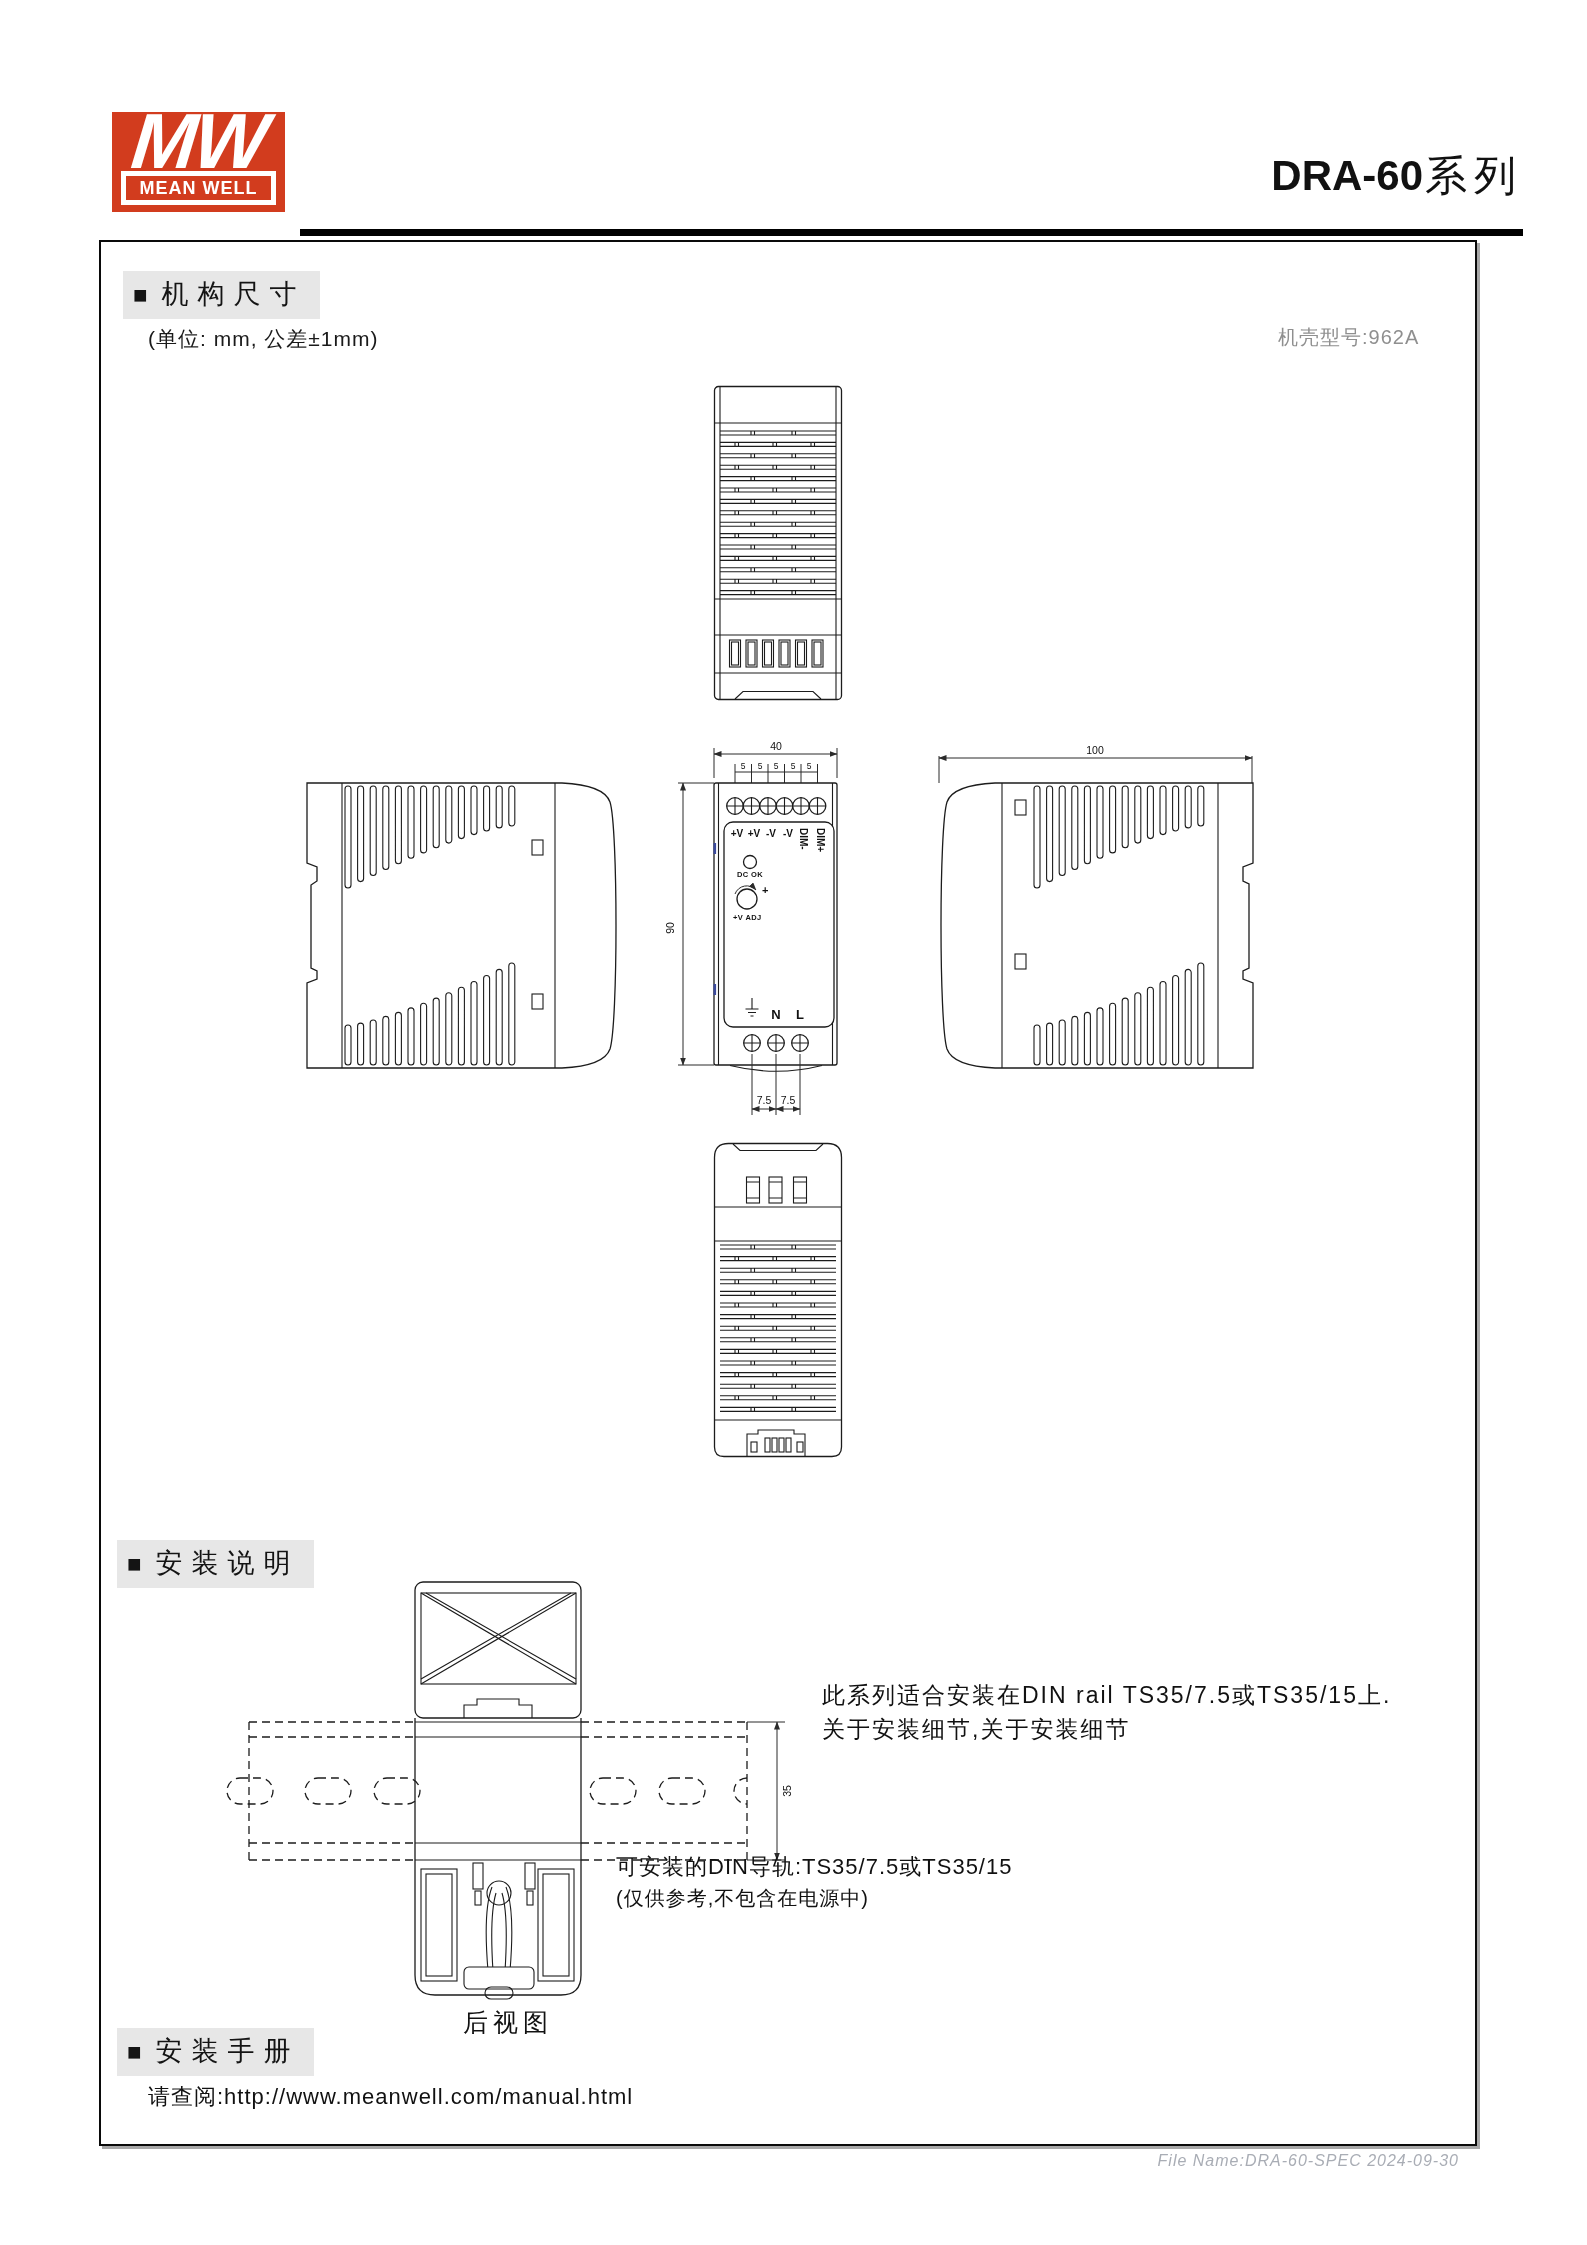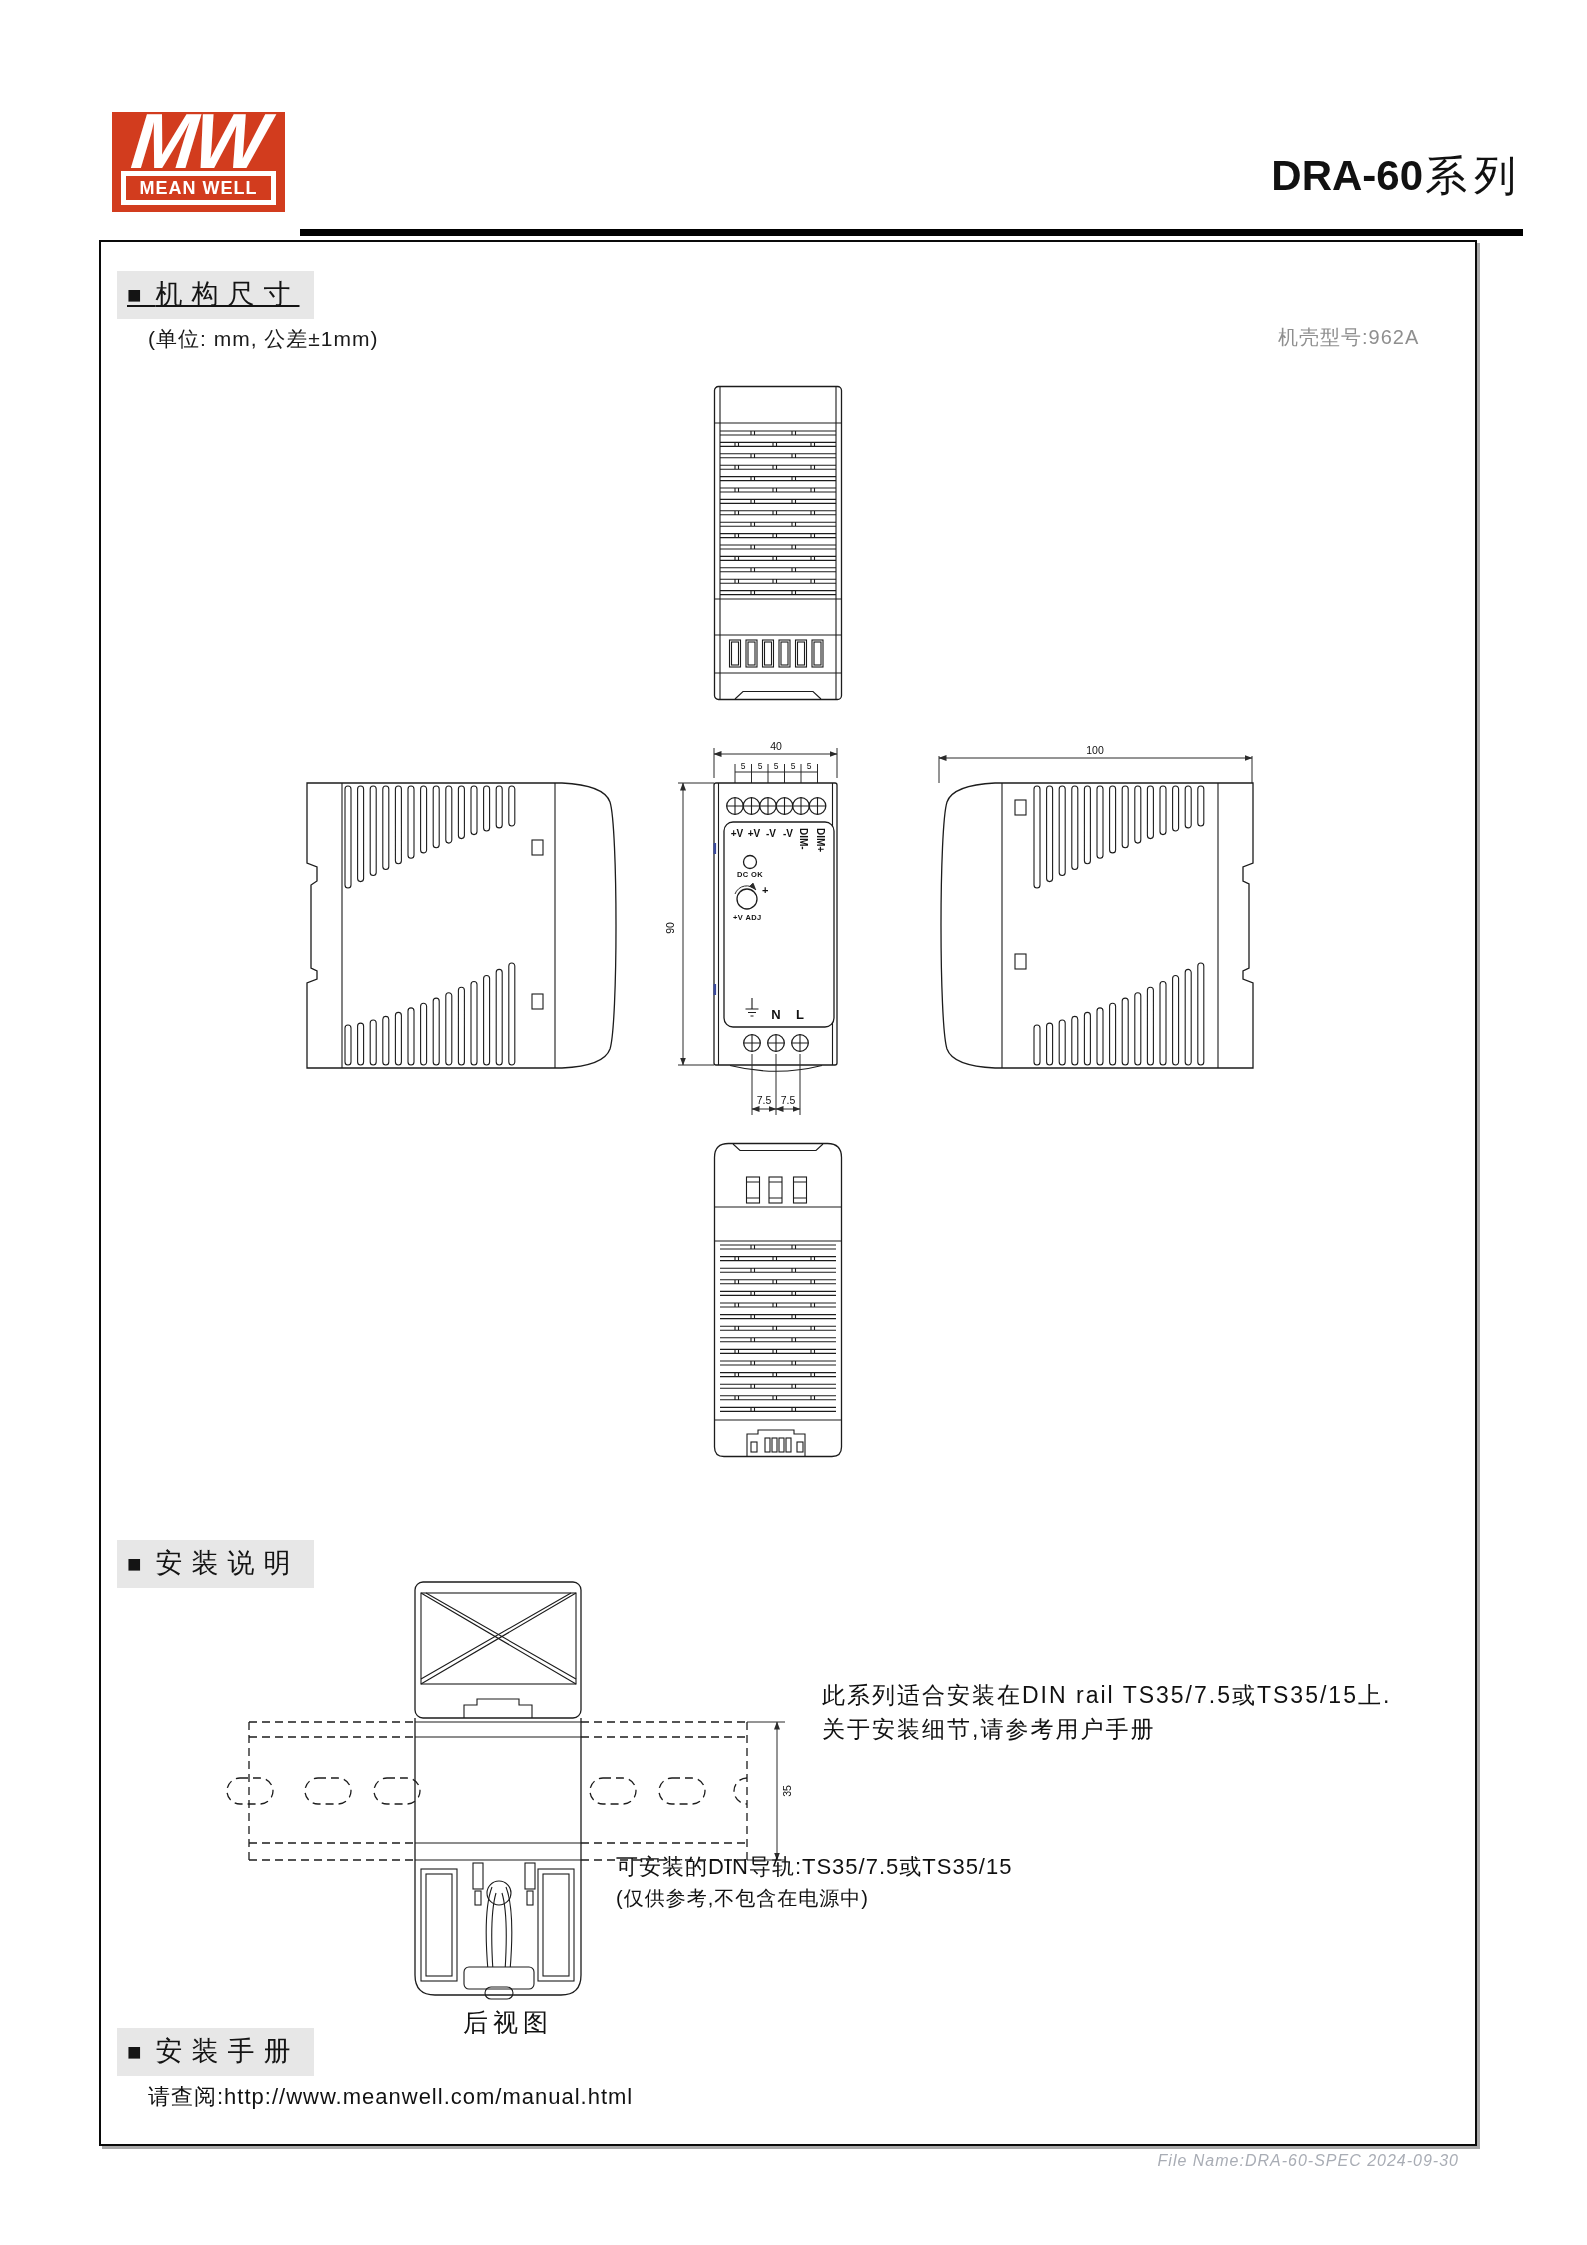--- a/index.html
+++ b/index.html
@@ -57,21 +57,21 @@
     <div class="logo-mw">MW</div>
     <div class="logo-brand">MEAN WELL</div>
   </div>
   <div class="abs series">
     <b>DRA-60</b><span class="sfx">系列</span>
   </div>
   <div class="abs title-rule"></div>
 
   <div class="abs content-box"></div>
 
-  <div class="abs sec-head" style="left:117px;top:271px;text-decoration:underline;">
+  <div class="abs sec-head" style="left:123px;top:271px;">
     <span class="blt">■</span><span>机构尺寸</span>
   </div>
   <div class="abs note" style="left:148px;top:325px;">(单位: mm, 公差±1mm)</div>
   <div class="abs gray-note" style="left:1278px;top:324px;">机壳型号:962A</div>
 
   <svg class="abs" style="left:713px;top:385px;" width="130" height="316" viewBox="0 0 130 316">
     <rect class="ln fw" x="1.5" y="1.5" width="127" height="313" rx="4"></rect>
     <path class="lt" d="M7 2V314M123 2V314M2 38H128M2 214H128M2 250H128M2 288H128"></path>
     <path class="lt" id="tv-slats" d="M7 46H123M7 50H123M38 46V50M41.5 46V50M79 46V50M82.5 46V50M7 57.4H123M7 61.4H123M22 57.4V61.4M25.5 57.4V61.4M60 57.4V61.4M63.5 57.4V61.4M98 57.4V61.4M101.5 57.4V61.4M7 68.8H123M7 72.8H123M38 68.8V72.8M41.5 68.8V72.8M79 68.8V72.8M82.5 68.8V72.8M7 80.2H123M7 84.2H123M22 80.2V84.2M25.5 80.2V84.2M60 80.2V84.2M63.5 80.2V84.2M98 80.2V84.2M101.5 80.2V84.2M7 91.6H123M7 95.6H123M38 91.6V95.6M41.5 91.6V95.6M79 91.6V95.6M82.5 91.6V95.6M7 103H123M7 107H123M22 103V107M25.5 103V107M60 103V107M63.5 103V107M98 103V107M101.5 103V107M7 114.4H123M7 118.4H123M38 114.4V118.4M41.5 114.4V118.4M79 114.4V118.4M82.5 114.4V118.4M7 125.8H123M7 129.8H123M22 125.8V129.8M25.5 125.8V129.8M60 125.8V129.8M63.5 125.8V129.8M98 125.8V129.8M101.5 125.8V129.8M7 137.2H123M7 141.2H123M38 137.2V141.2M41.5 137.2V141.2M79 137.2V141.2M82.5 137.2V141.2M7 148.6H123M7 152.6H123M22 148.6V152.6M25.5 148.6V152.6M60 148.6V152.6M63.5 148.6V152.6M98 148.6V152.6M101.5 148.6V152.6M7 160H123M7 164H123M38 160V164M41.5 160V164M79 160V164M82.5 160V164M7 171.4H123M7 175.4H123M22 171.4V175.4M25.5 171.4V175.4M60 171.4V175.4M63.5 171.4V175.4M98 171.4V175.4M101.5 171.4V175.4M7 182.8H123M7 186.8H123M38 182.8V186.8M41.5 182.8V186.8M79 182.8V186.8M82.5 182.8V186.8M7 194.2H123M7 198.2H123M22 194.2V198.2M25.5 194.2V198.2M60 194.2V198.2M63.5 194.2V198.2M98 194.2V198.2M101.5 194.2V198.2M7 205.6H123M7 209.6H123M38 205.6V209.6M41.5 205.6V209.6M79 205.6V209.6M82.5 205.6V209.6"></path>
     <g class="lt">
@@ -264,21 +264,21 @@
       <circle class="lt fw" cx="254" cy="318" r="12"></circle>
       <path class="lt" d="M243 396C240 360 240 330 247 312M265 396C268 360 268 330 261 312M248 396C246 365 246 335 251 318M260 396C262 365 262 335 257 318"></path>
       <rect class="lt fw" x="219" y="392" width="70" height="22" rx="5"></rect>
       <rect class="lt" x="240" y="412" width="28" height="12" rx="6"></rect>
     </g>
   </svg>
 
   <div class="abs rear-label" style="left:448px;top:2006px;width:120px;text-align:center;">后视图</div>
 
   <div class="abs cn-note" style="left:822px;top:1680px;">此系列适合安装在DIN rail TS35/7.5或TS35/15上.</div>
-  <div class="abs cn-note" style="left:822px;top:1714px;">关于安装细节,请参考用户手册</div>
+  <div class="abs cn-note" style="left:822px;top:1714px;">关于安装细节,关于安装细节</div>
 
   <div class="abs" style="left:616px;top:1852px;font-size:22px;letter-spacing:1px;white-space:nowrap;">可安装的DIN导轨:TS35/7.5或TS35/15</div>
   <div class="abs" style="left:616px;top:1885px;font-size:20px;letter-spacing:1px;white-space:nowrap;">(仅供参考,不包含在电源中)</div>
 
   <div class="abs sec-head" style="left:117px;top:2028px;">
     <span class="blt">■</span><span>安装手册</span>
   </div>
   <div class="abs" style="left:148px;top:2082px;font-size:22px;letter-spacing:1px;white-space:nowrap;">请查阅:http://www.meanwell.com/manual.html</div>
 
   <div class="abs footer" style="right:128px;top:2152px;">File Name:DRA-60-SPEC  2024-09-30</div>

